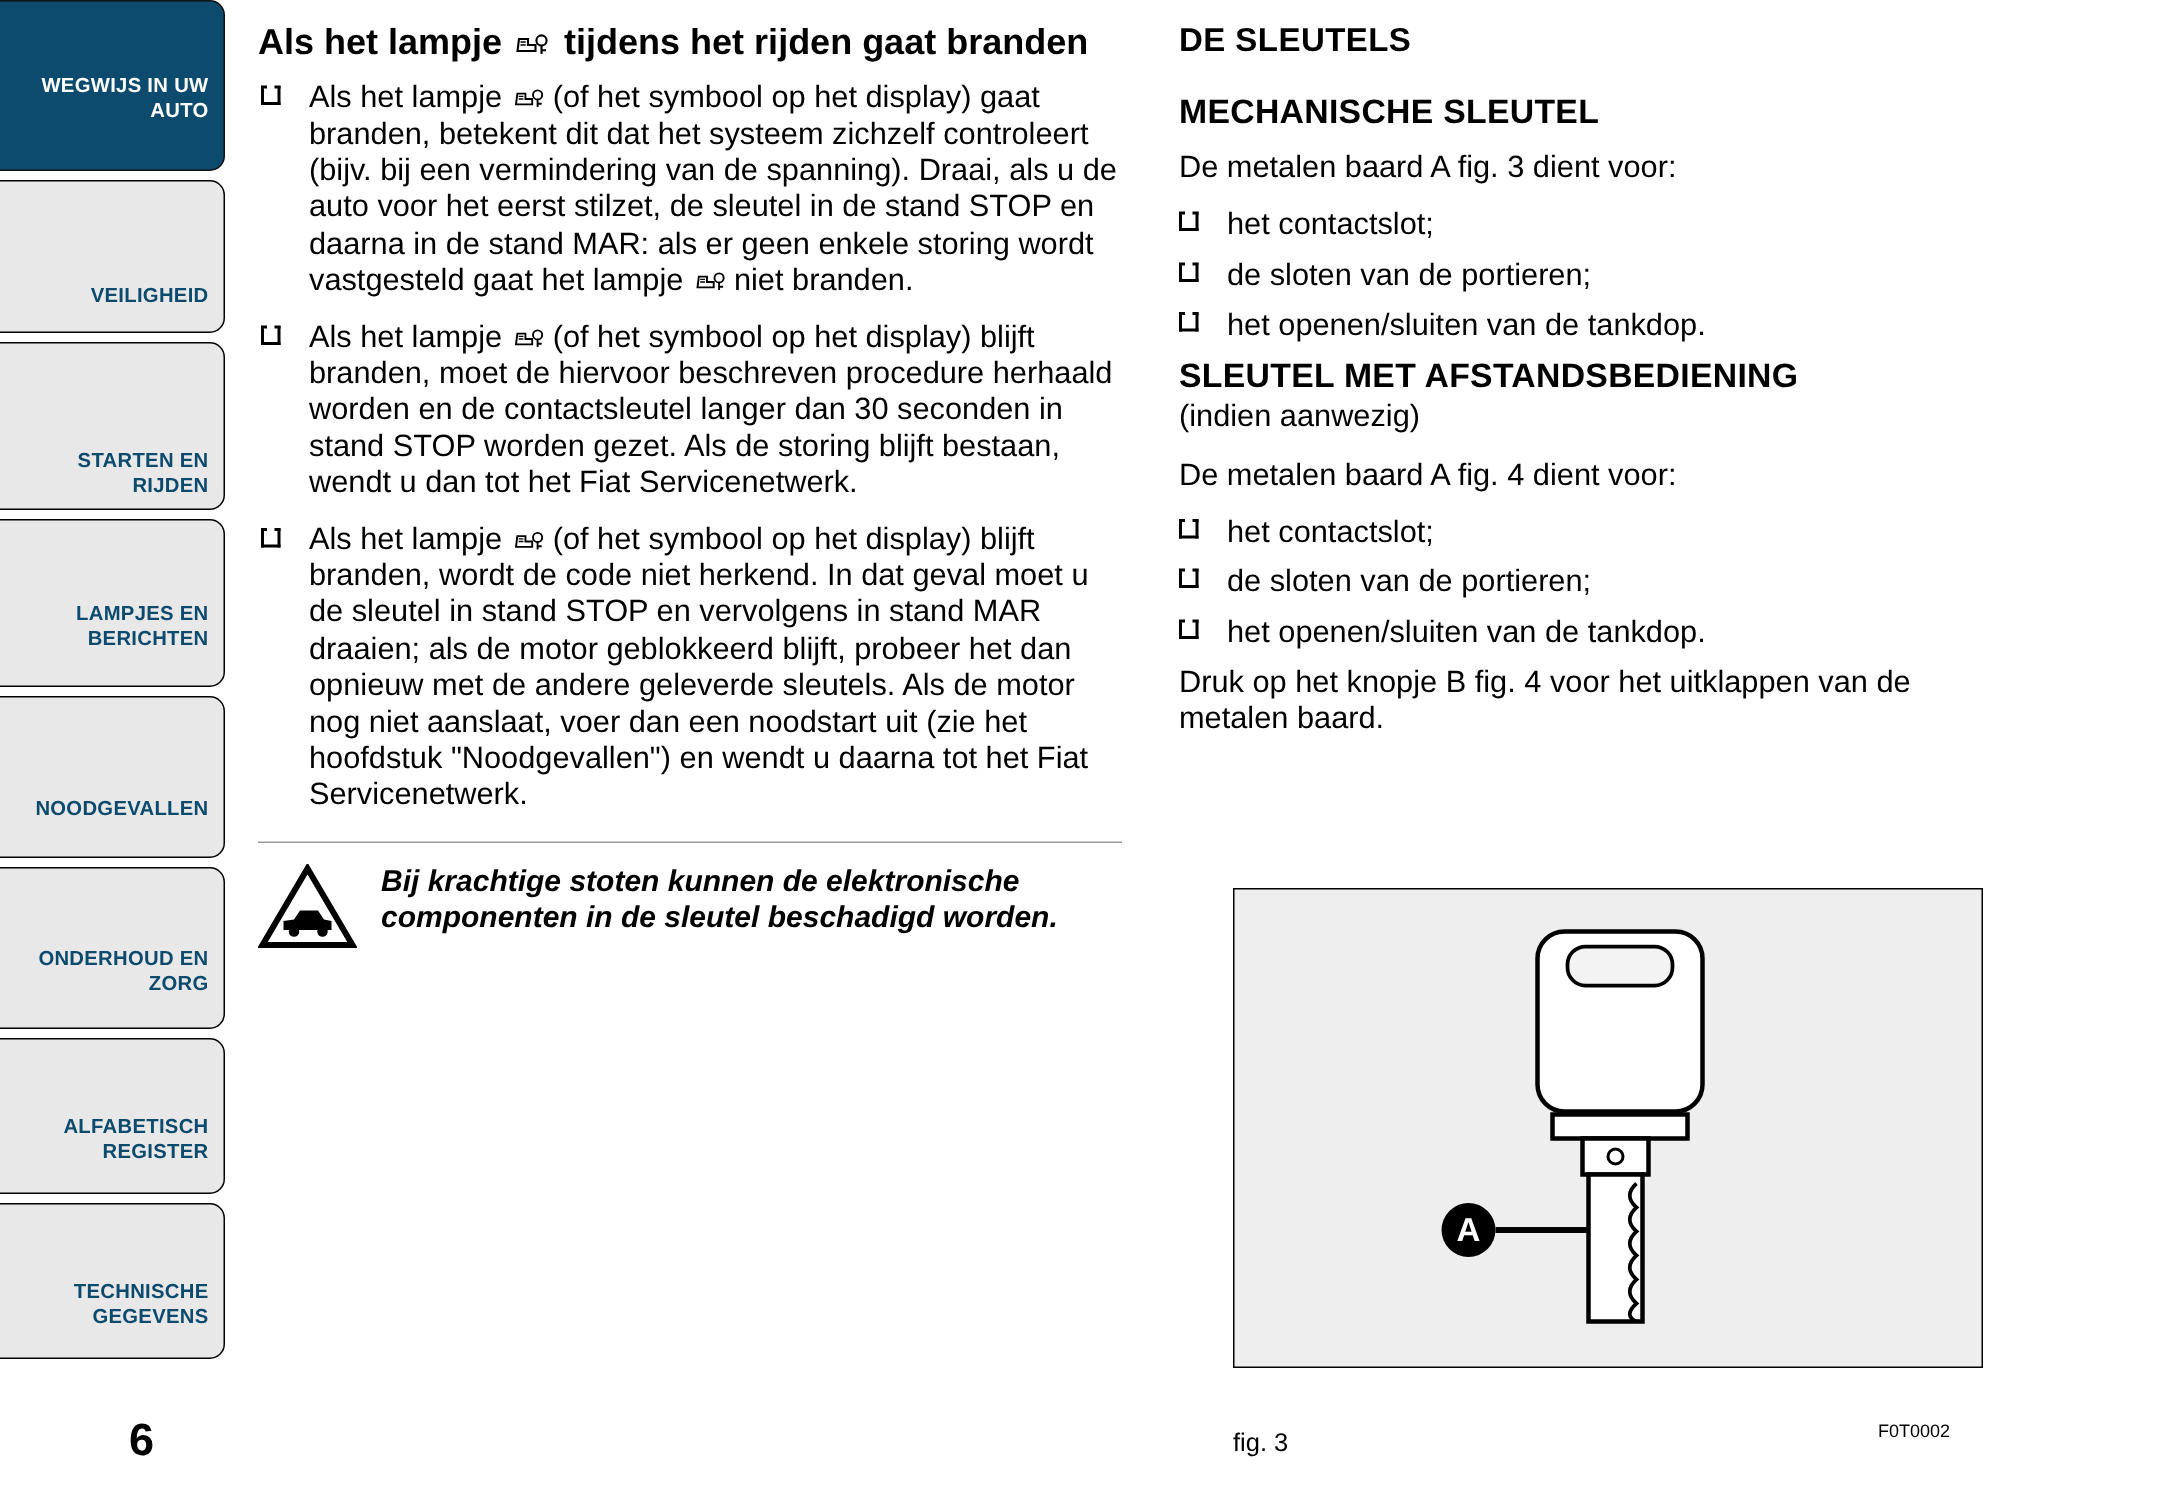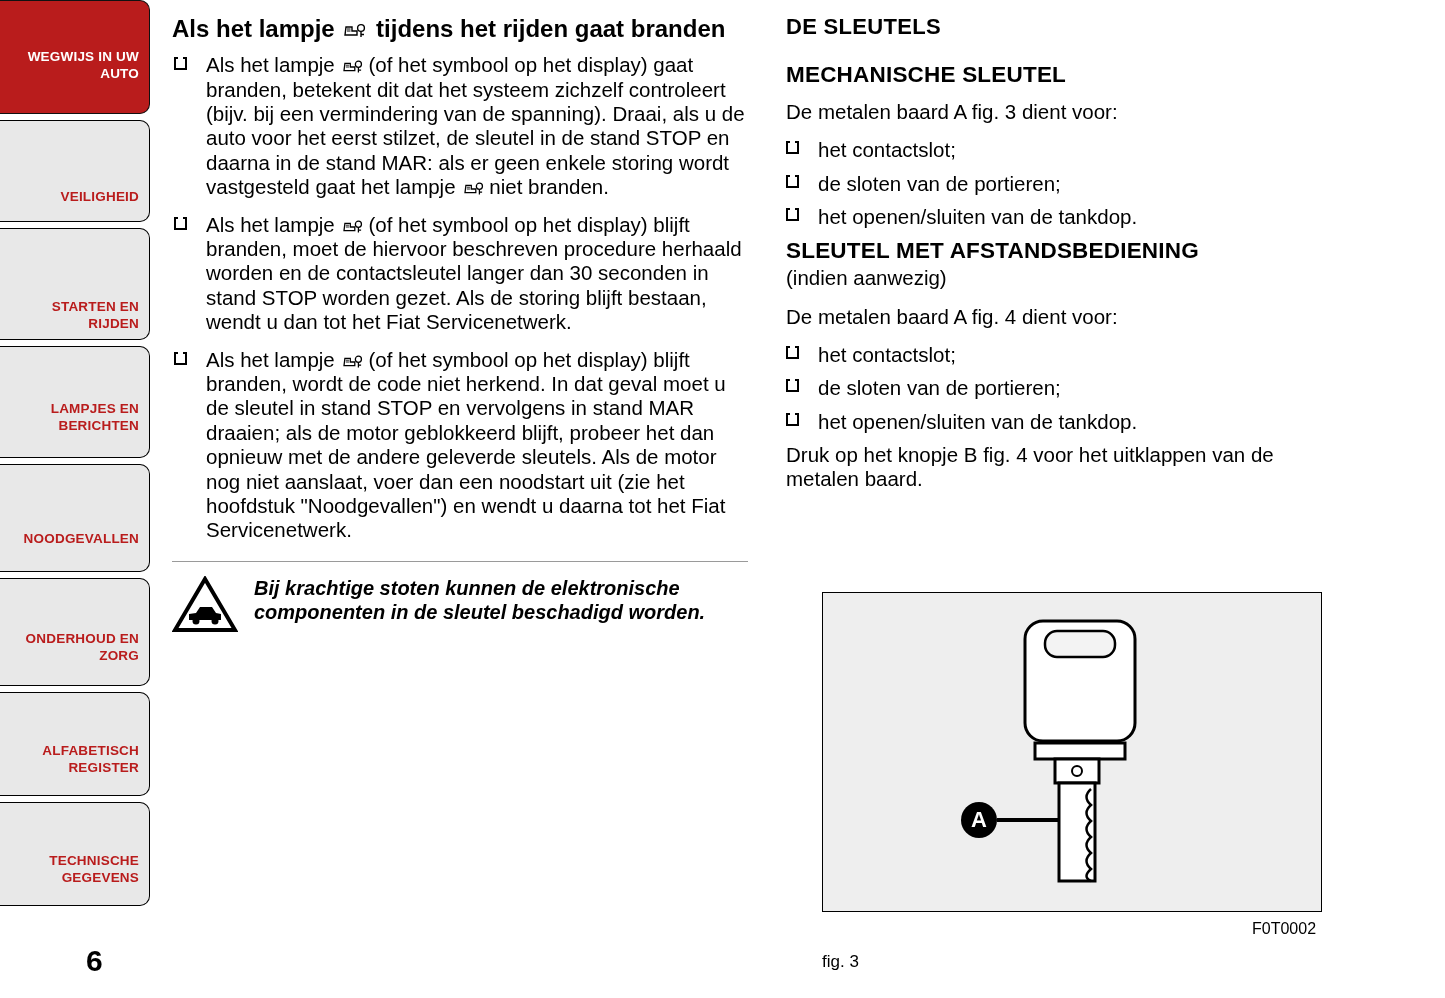--- a/index.html
+++ b/index.html
@@ -36,25 +36,25 @@
     background: #e8e8e8;
     border: 1px solid #000;
     border-left: none;
     border-radius: 0 10px 10px 0;
     text-align: right;
     padding: 8px 10px 8px 8px;
     font-size: 13.5px;
     font-weight: bold;
     line-height: 1.25;
     letter-spacing: .2px;
-    color: #b91c1c;
+    color: #0c4a6e;
     margin-bottom: 6px;
   }
   .tab.active {
-    background: #b91c1c;
+    background: #0c4a6e;
     color: #ffffff;
     border-color: #111111;
     height: 114px;
     padding-top: 48px;
   }
   .tab.t1 { height: 102px; padding-top: 68px; }
   .tab.t2 { height: 112px; padding-top: 70px; }
   .tab.t3 { height: 112px; padding-top: 54px; }
   .tab.t4 { height: 108px; padding-top: 66px; }
   .tab.t5 { height: 108px; padding-top: 52px; }
@@ -195,22 +195,22 @@
   }
   .fig-caption {
     position: absolute;
     left: 822px;
     top: 952px;
     font-size: 17px;
   }
   .fig-code {
     position: absolute;
     left: 1252px;
-    top: 920px;
-    font-size: 16px;
+    top: 947px;
+    font-size: 12px;
   }
   .callout-a {
     position: absolute;
     left: 960px;
     top: 801px;
     width: 36px;
     height: 36px;
     border-radius: 50%;
     background: #000;
     color: #fff;

